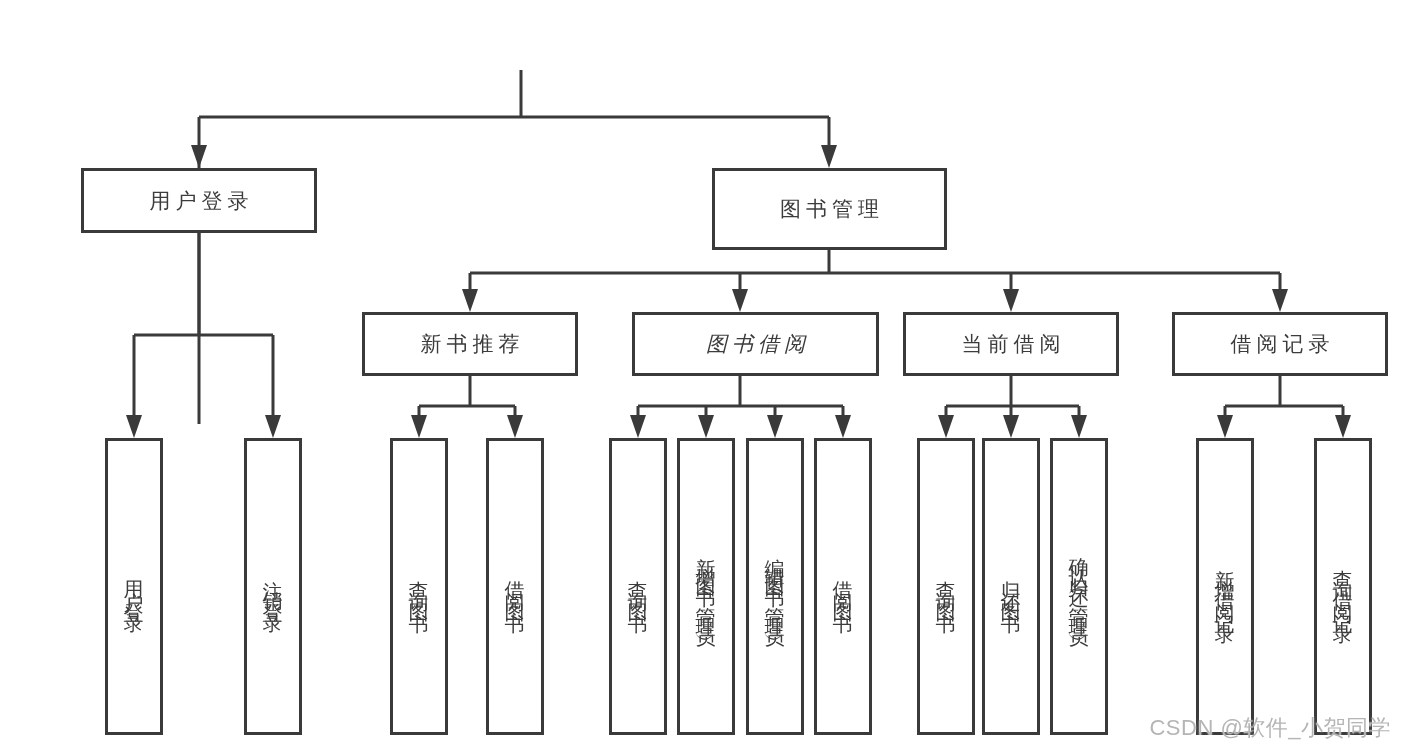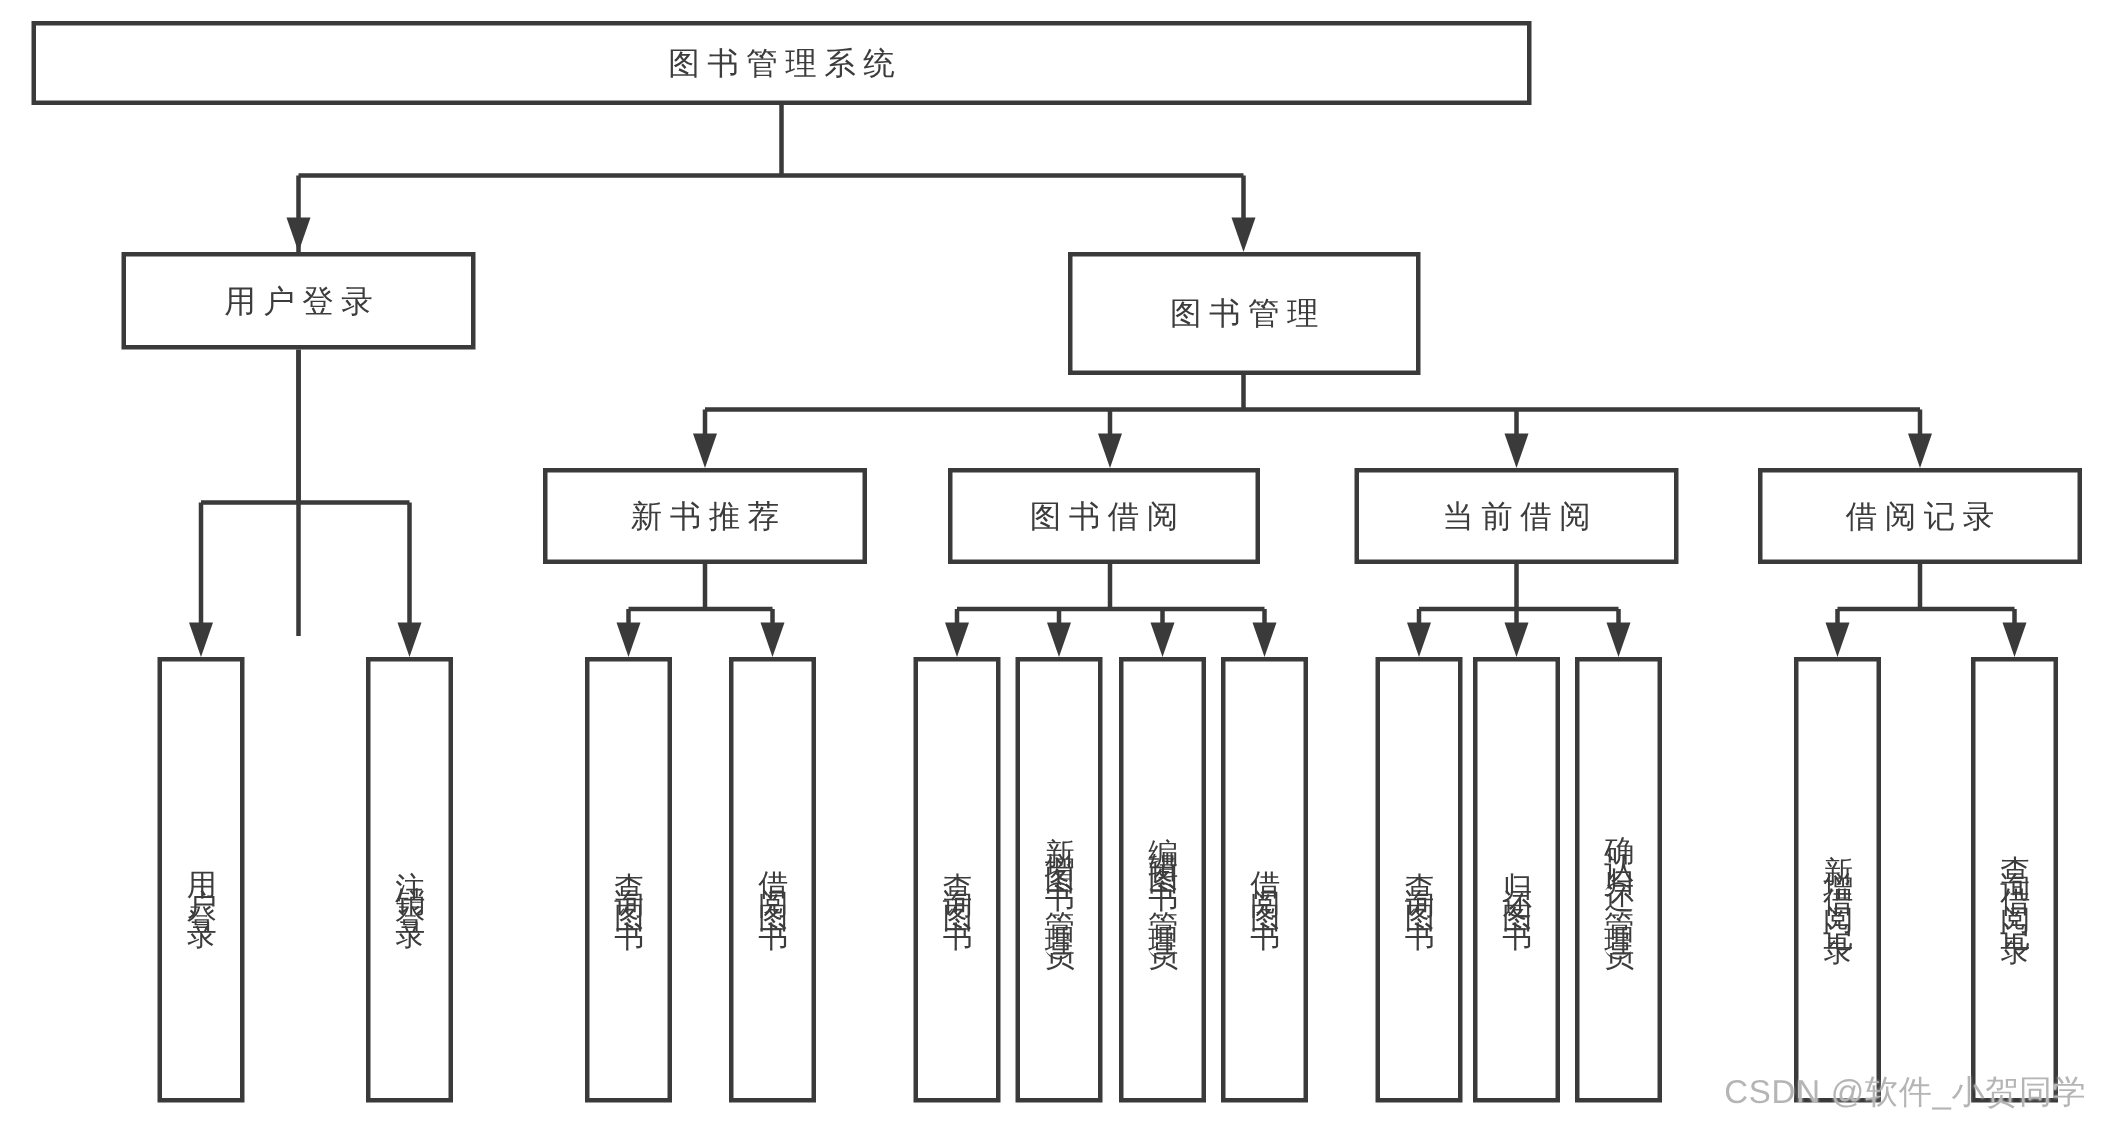--- a/index.html
+++ b/index.html
@@ -114,27 +114,26 @@
       <path d="M775,438 L767,415 L783,415 Z"></path>
       <path d="M843,438 L835,415 L851,415 Z"></path>
       <path d="M946,438 L938,415 L954,415 Z"></path>
       <path d="M1011,438 L1003,415 L1019,415 Z"></path>
       <path d="M1079,438 L1071,415 L1087,415 Z"></path>
       <path d="M1225,438 L1217,415 L1233,415 Z"></path>
       <path d="M1343,438 L1335,415 L1351,415 Z"></path>
     </g>
   </svg>
 
-  <div class="node h" style="left:21px; top:14px; width:1000px; height:56px;">图书管理系统</div>
 
   <div class="node h" style="left:81px; top:168px; width:236px; height:65px;">用户登录</div>
   <div class="node h" style="left:712px; top:168px; width:235px; height:82px;">图书管理</div>
 
   <div class="node h" style="left:362px; top:312px; width:216px; height:64px;">新书推荐</div>
-  <div class="node h" style="left:632px; top:312px; width:208px; height:64px;">图书借阅</div>
+  <div class="node h" style="left:632px; top:312px; width:247px; height:64px;font-style:italic;">图书借阅</div>
   <div class="node h" style="left:1172px; top:312px; width:216px; height:64px;">借阅记录</div>
   <div class="node h" style="left:903px; top:312px; width:216px; height:64px;">当前借阅</div>
 
   <div class="node v" style="left:105px; top:438px; width:58px; height:297px;">
     <span>用户登录</span>
   </div>
   <div class="node v" style="left:244px; top:438px; width:58px; height:297px;">
     <span>注销登录</span>
   </div>
 

